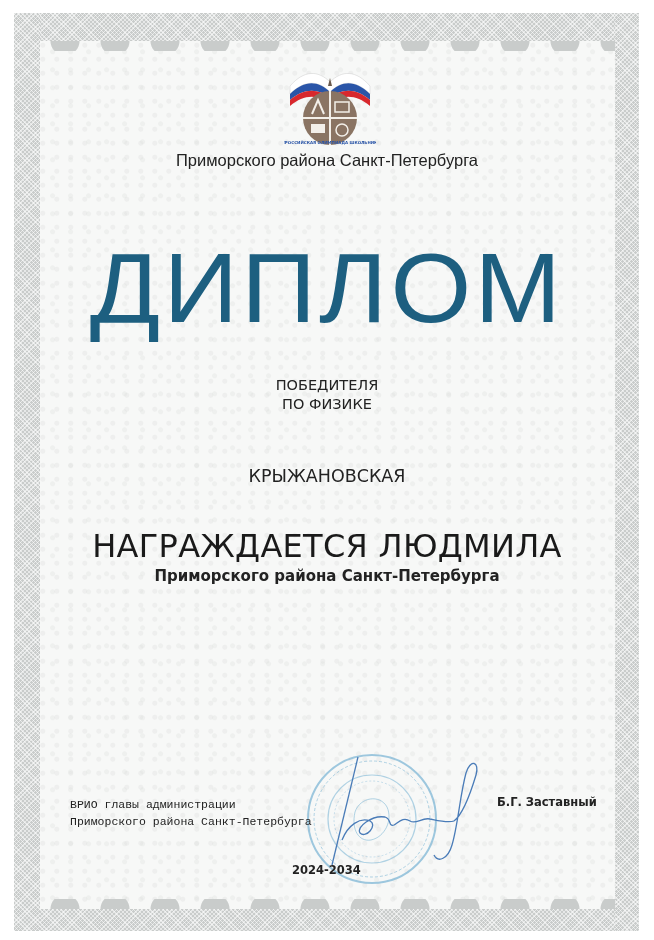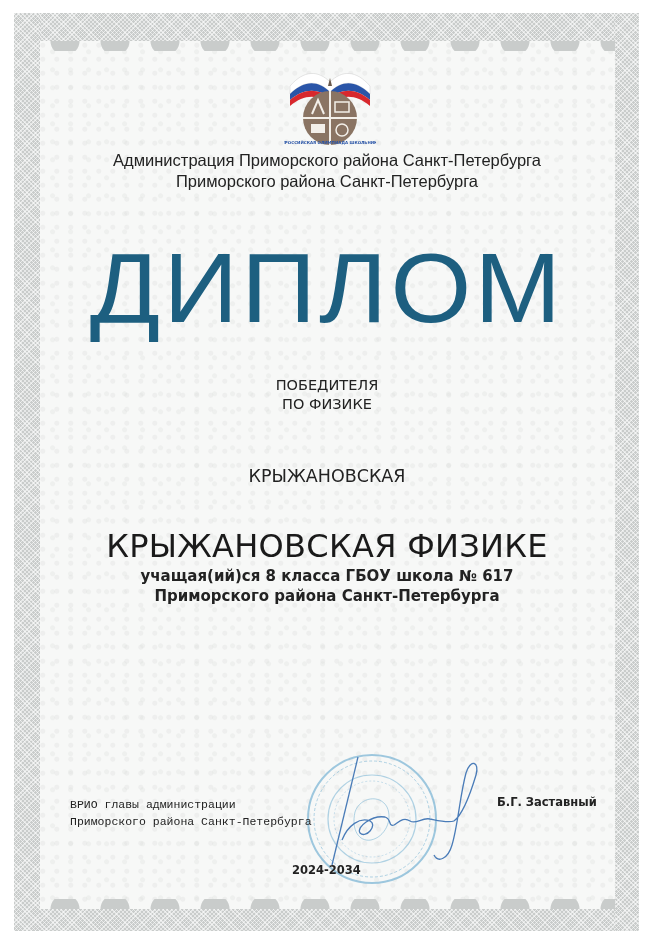--- a/index.html
+++ b/index.html
@@ -110,36 +110,34 @@
   <line x1="19" y1="54" x2="73" y2="54" stroke="#f3efe9" stroke-width="2"></line>
   <path d="M28 50 L34 36 L40 50" fill="none" stroke="#f3efe9" stroke-width="2"></path>
   <rect x="51" y="38" width="14" height="10" fill="none" stroke="#f3efe9" stroke-width="1.5"></rect>
   <rect x="27" y="60" width="14" height="9" fill="#f3efe9"></rect>
   <circle cx="58" cy="66" r="6" fill="none" stroke="#f3efe9" stroke-width="1.5"></circle>
   <path d="M46 14 L44 22 L48 22 Z" fill="#6a5a4d"></path>
   <text x="46" y="80" font-size="4" text-anchor="middle" fill="#2a55a8" font-family="DejaVu Sans, sans-serif" font-weight="bold">ВСЕРОССИЙСКАЯ ОЛИМПИАДА ШКОЛЬНИКОВ</text>
 </svg>
 
 <div class="center issuer">
-  <div>Администрация Приморского района Санкт-Петербурга</div>
   <div>Приморского района Санкт-Петербурга</div>
 </div>
 
 <div class="center title">ДИПЛОМ</div>
 
 <div class="center subtitle">
   <div>ПОБЕДИТЕЛЯ</div>
   <div>ПО ФИЗИКЕ</div>
 </div>
 
 <div class="center awarded">КРЫЖАНОВСКАЯ</div>
 
-<div class="center recipient">КРЫЖАНОВСКАЯ ФИЗИКЕ</div>
+<div class="center recipient">НАГРАЖДАЕТСЯ ЛЮДМИЛА</div>
 <div class="center recipient-details">
-  <div>учащая(ий)ся 8 класса ГБОУ школа № 617</div>
   <div>Приморского района Санкт-Петербурга</div>
 </div>
 
 <svg class="stamp" viewBox="0 0 135 135">
   <circle cx="67" cy="67" r="64" fill="none" stroke="#7fb7d6" stroke-width="2" opacity="0.75"></circle>
   <circle cx="67" cy="67" r="58" fill="none" stroke="#7fb7d6" stroke-width="1" opacity="0.6" stroke-dasharray="3 2"></circle>
   <circle cx="67" cy="67" r="44" fill="none" stroke="#7fb7d6" stroke-width="1.2" opacity="0.6"></circle>
   <circle cx="67" cy="67" r="38" fill="none" stroke="#7fb7d6" stroke-width="0.8" opacity="0.5" stroke-dasharray="2 2"></circle>
   <path d="M50 60 C55 45, 75 42, 82 55 C88 68, 80 85, 66 88 C54 90, 46 78, 50 60 Z" fill="none" stroke="#7fb7d6" stroke-width="1" opacity="0.6"></path>
 </svg>

